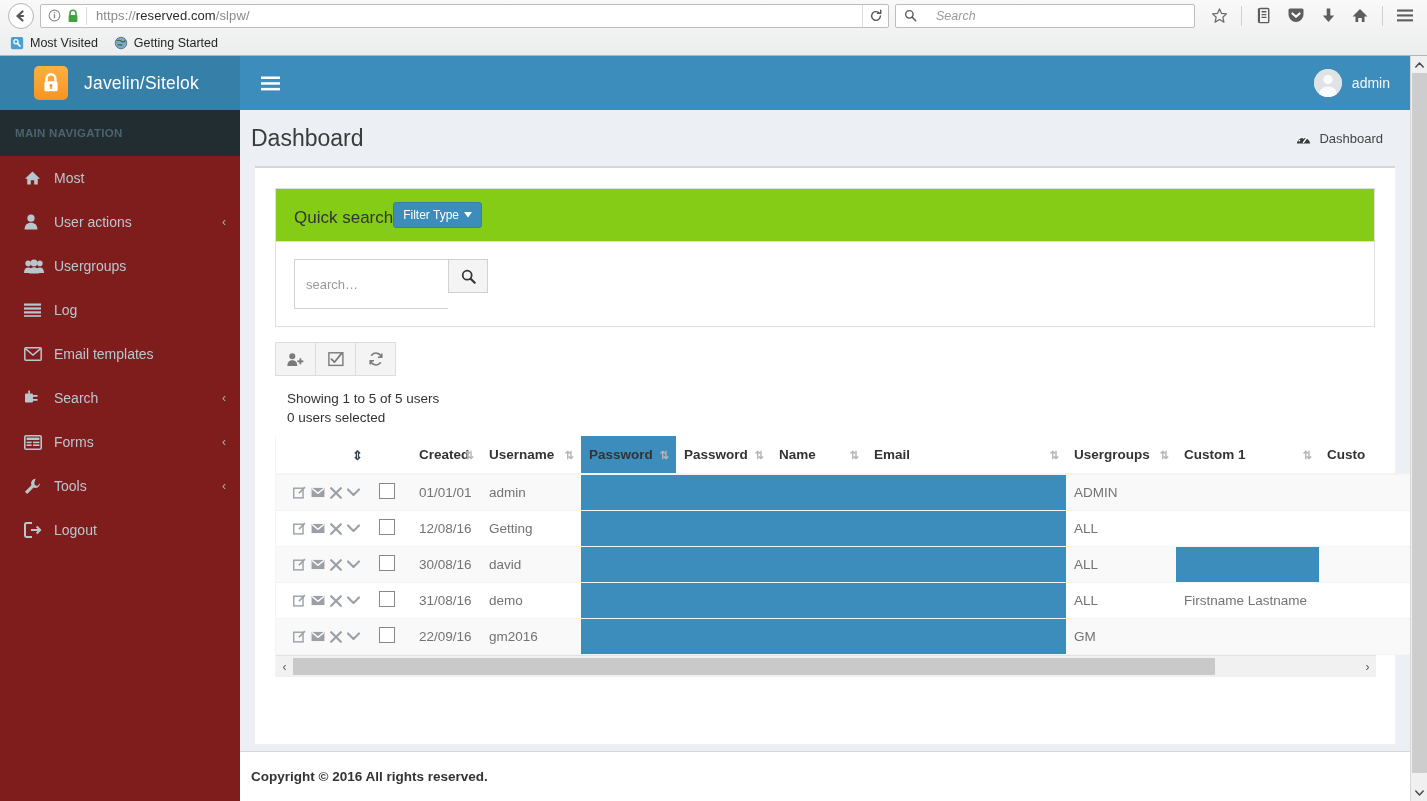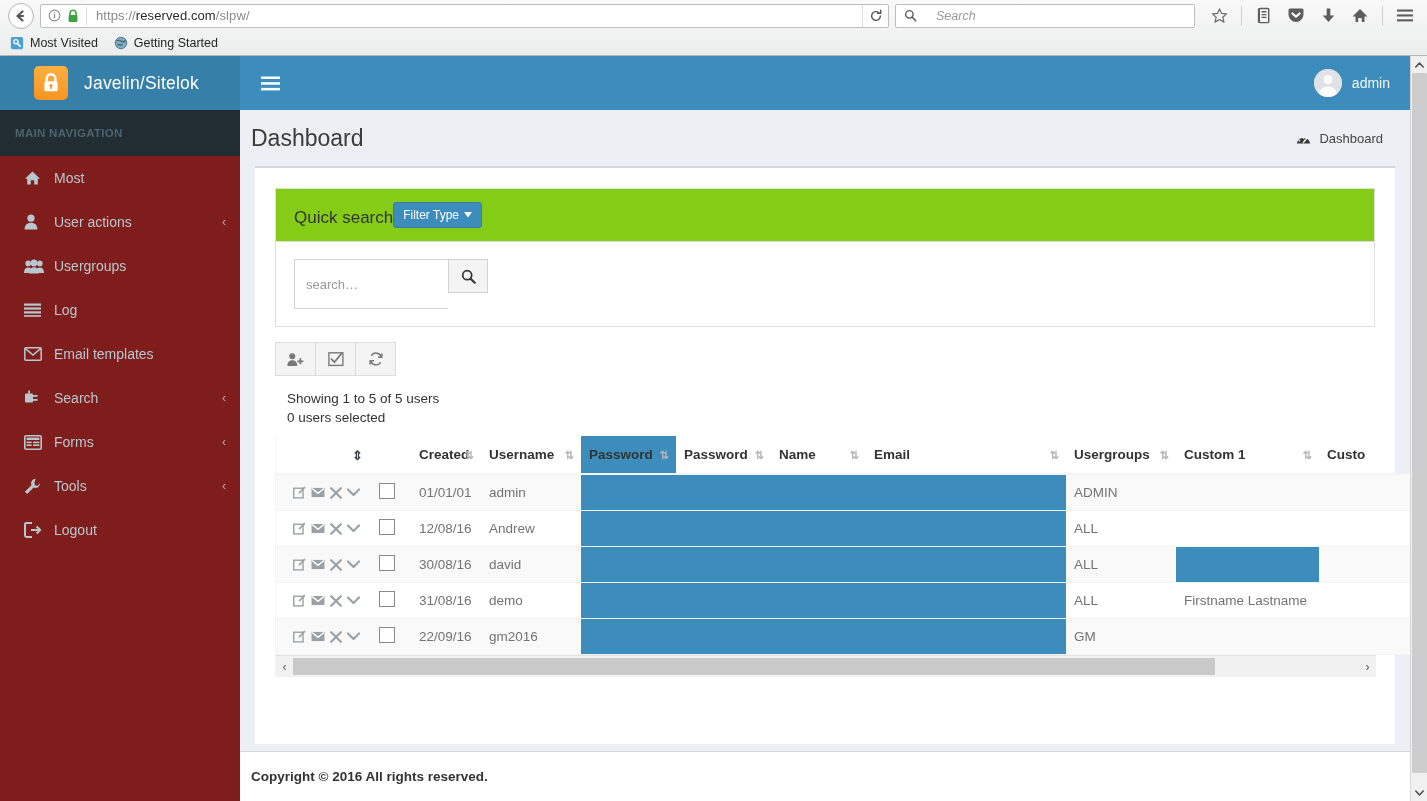--- a/index.html
+++ b/index.html
@@ -664,21 +664,21 @@
                       </span>
                   <span>
                         <svg width="13" height="9" viewBox="0 0 13 9">
                           <path d="M1 1.4 L6.5 7 L12 1.4" fill="none" stroke="#9aa0a6" stroke-width="2.1" stroke-linecap="round" stroke-linejoin="round"></path>
                         </svg>
                       </span>
                 </span>
               </td>
               <td><span class="cb"></span></td>
               <td>12/08/16</td>
-              <td>Andrew</td>
+              <td>Getting</td>
               <td class="sel"></td>
               <td class="sel"></td>
               <td class="sel"></td>
               <td class="sel"></td>
               <td>ALL</td>
               <td></td>
               <td></td>
             </tr>
             <tr>
               <td>

